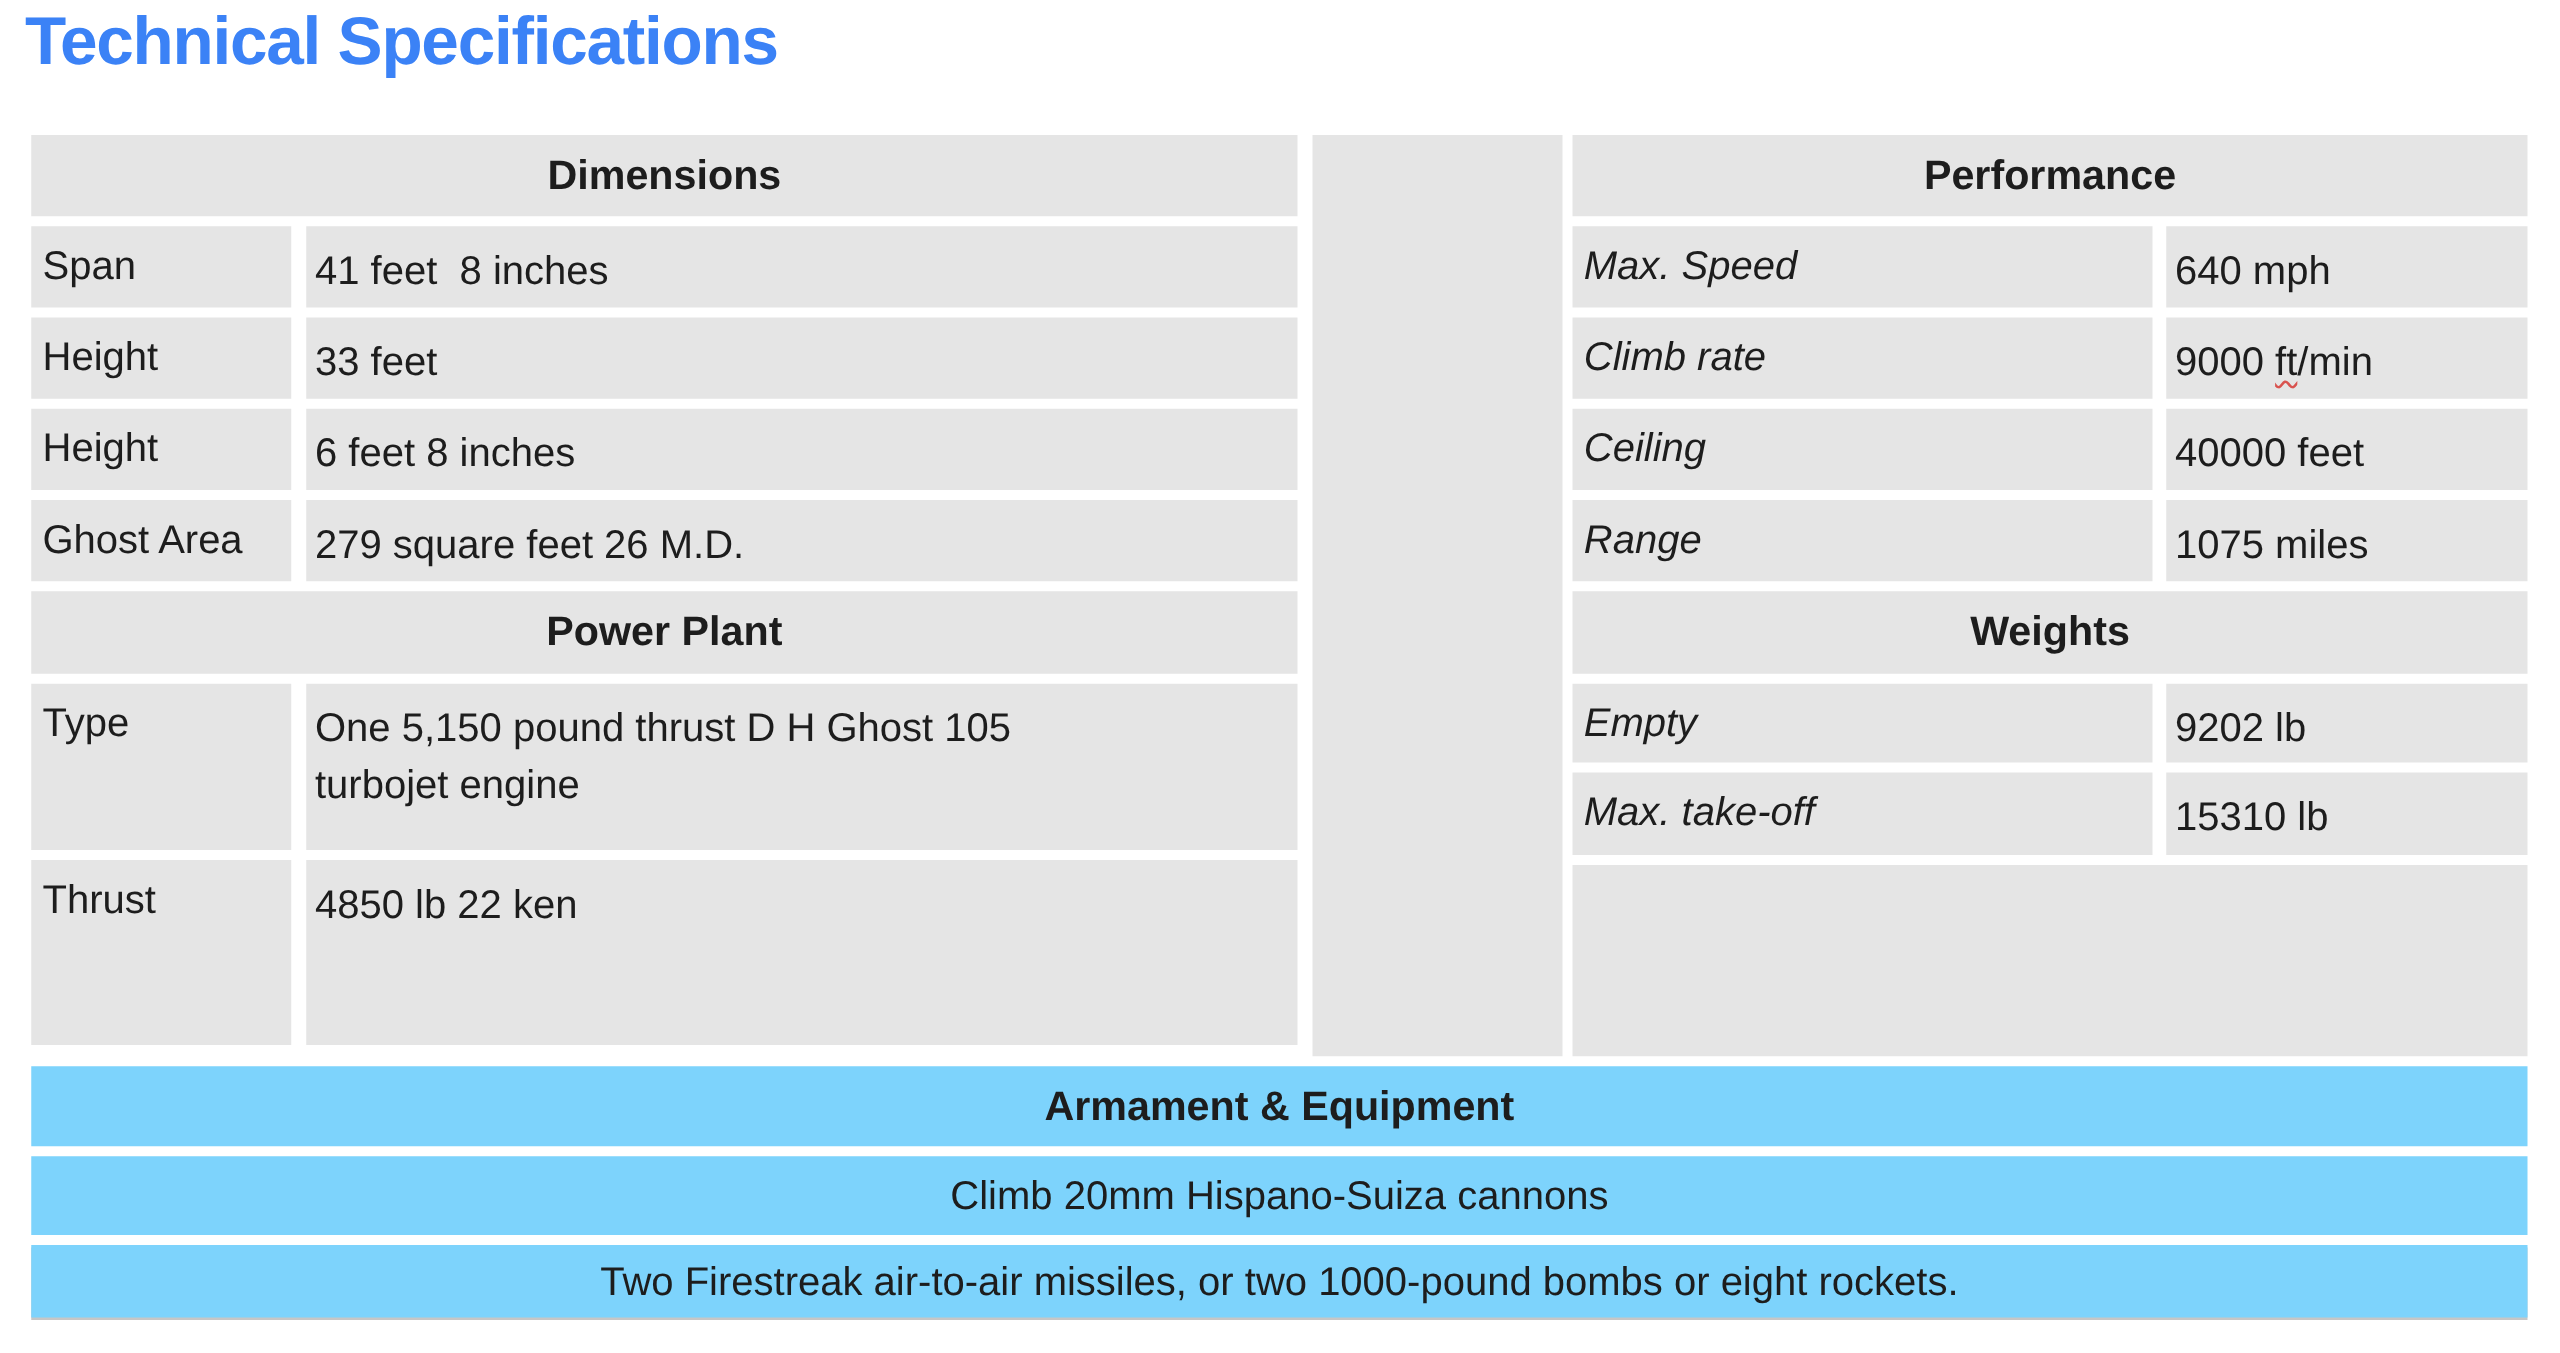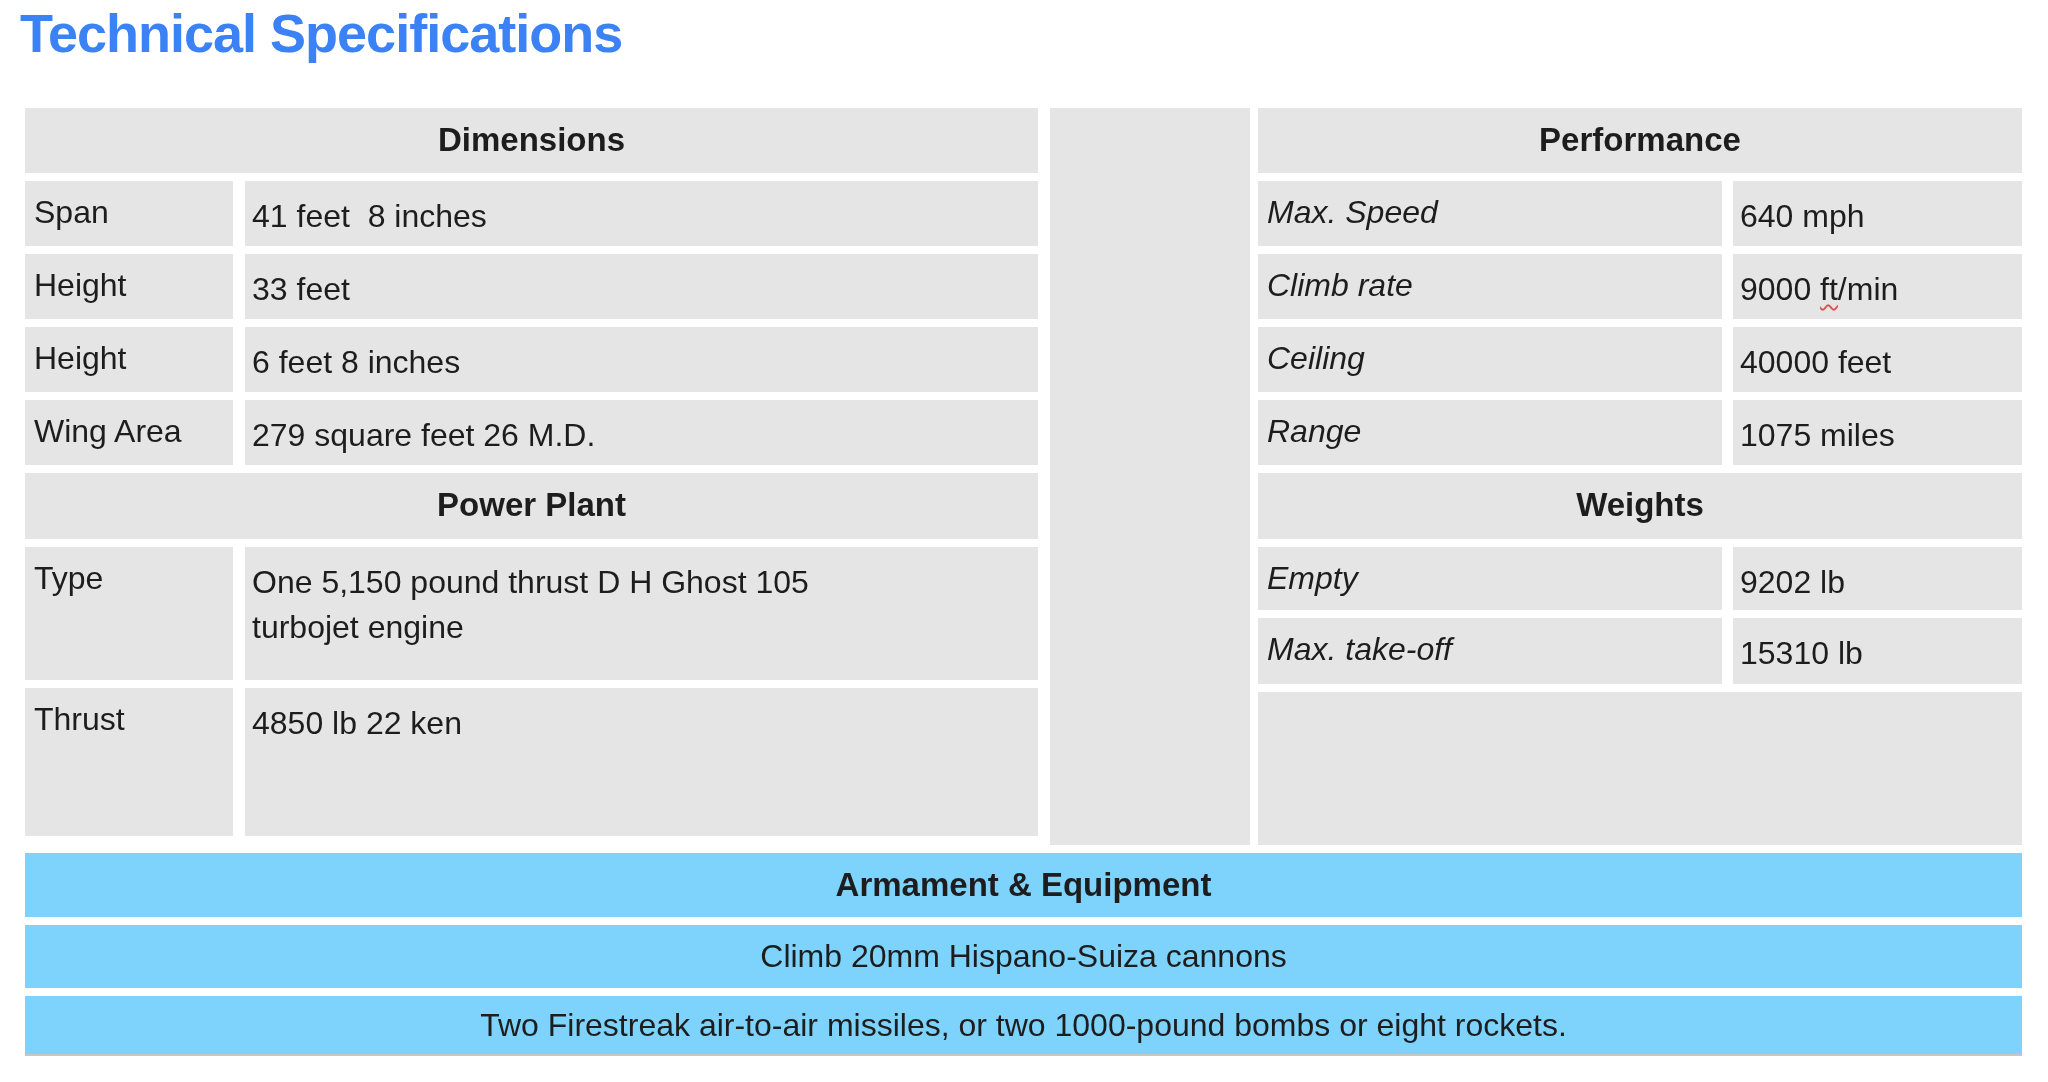--- a/index.html
+++ b/index.html
@@ -67,21 +67,21 @@
     </div>
     <div class="t-row">
       <div class="cell label-cell h65"><span class="cell-text">Height</span></div>
       <div class="cell value-cell h65"><span class="cell-text">33 feet</span></div>
     </div>
     <div class="t-row">
       <div class="cell label-cell h65"><span class="cell-text">Height</span></div>
       <div class="cell value-cell h65"><span class="cell-text">6 feet 8 inches</span></div>
     </div>
     <div class="t-row">
-      <div class="cell label-cell h65"><span class="cell-text">Wing Area</span></div>
+      <div class="cell label-cell h65"><span class="cell-text">Ghost Area</span></div>
       <div class="cell value-cell h65"><span class="cell-text">279 square feet 26 M.D.</span></div>
     </div>
 
     <div class="t-row">
       <div class="cell hdr h66">Power Plant</div>
     </div>
 
     <div class="t-row">
       <div class="cell label-cell h133"><span class="cell-text">Type</span></div>
       <div class="cell value-cell h133"><span class="cell-text wrap-limit">One 5,150 pound thrust D H Ghost 105 turbojet engine</span></div>

